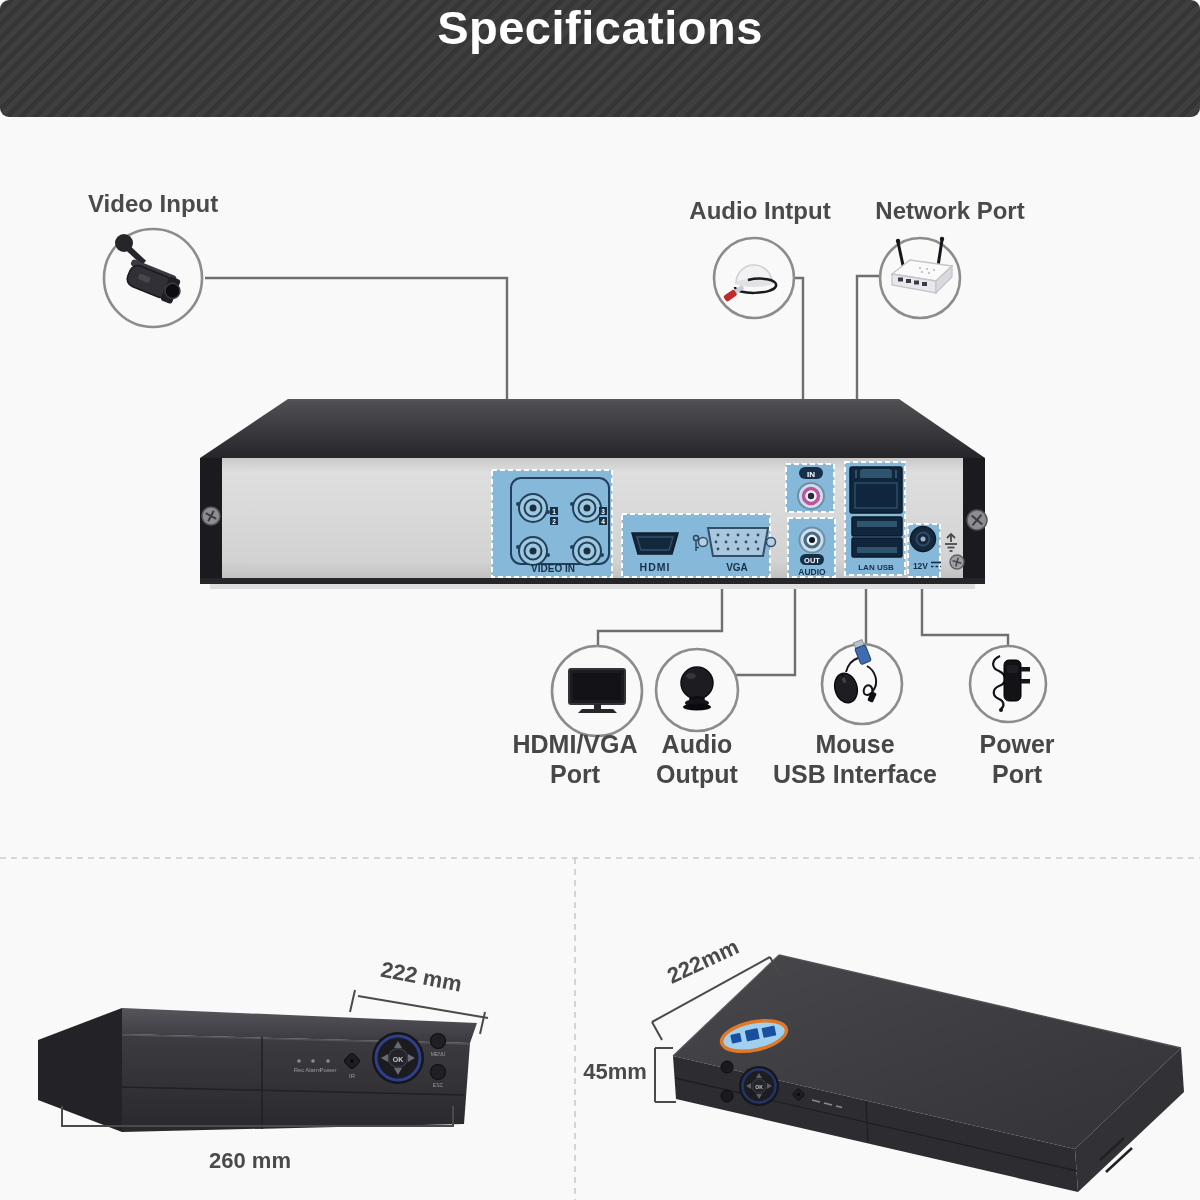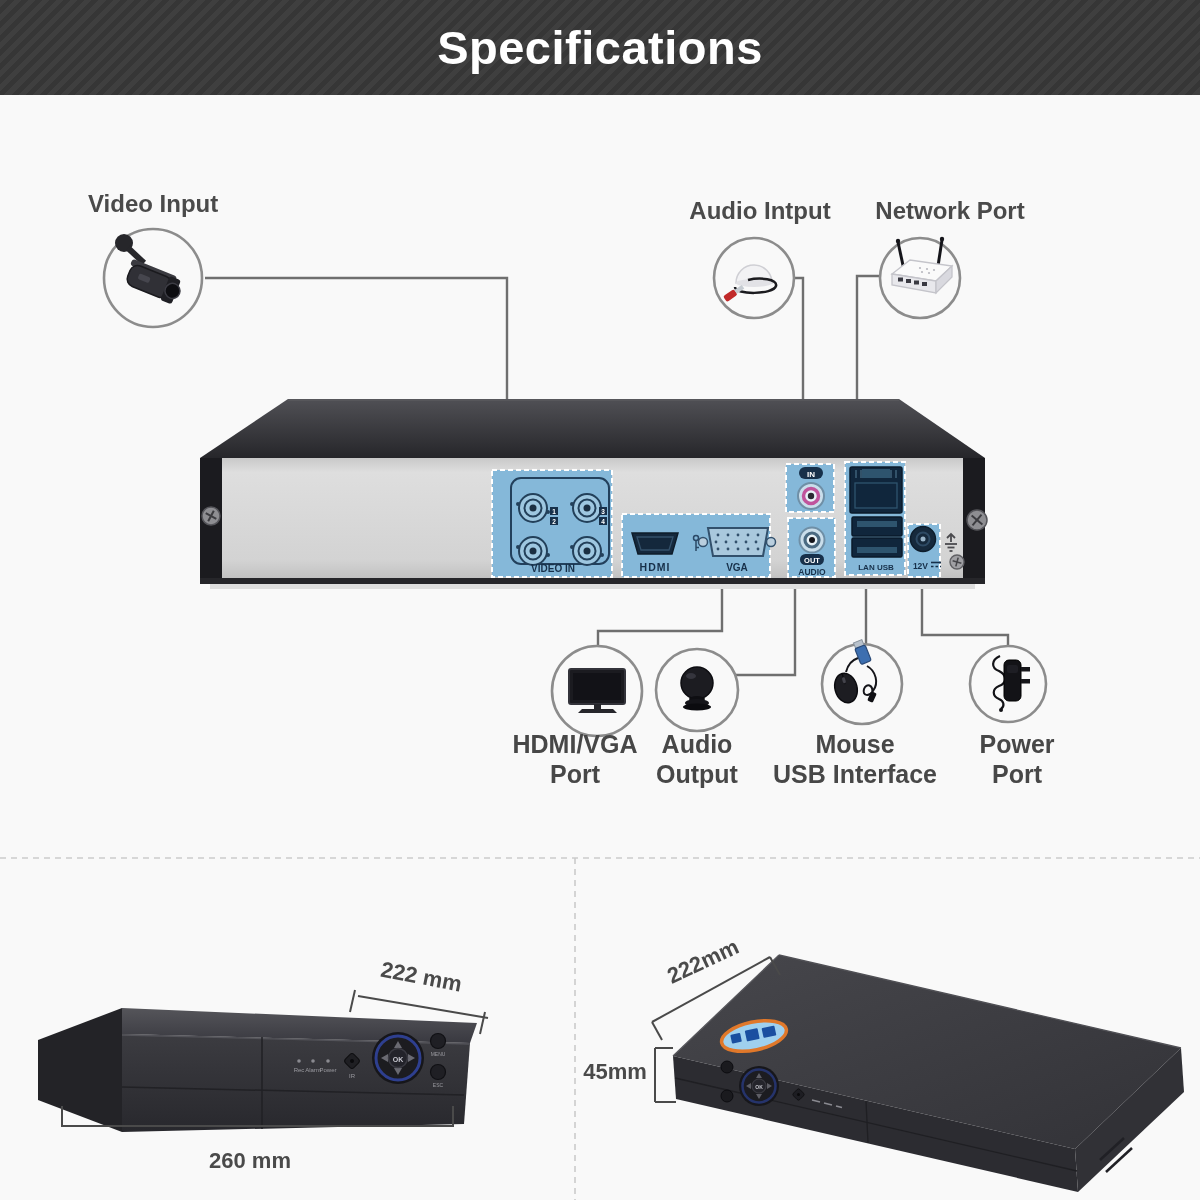--- a/index.html
+++ b/index.html
@@ -2,23 +2,23 @@
 <html><head>
 <meta charset="utf-8">
 <style>
   html,body{margin:0;padding:0;}
   body{
     width:1200px;height:1200px;position:relative;overflow:hidden;
     background:#f9f9f9;
     font-family:"Liberation Sans",sans-serif;
   }
   .header{
-    position:absolute;top:0;left:0;width:1200px;height:95px;
+    position:absolute;top:0;left:0;width:1200px;height:117px;
     background:repeating-linear-gradient(135deg,#3f3f3f 0 5px,#363636 5px 10px);
-    display:flex;align-items:center;justify-content:center;
+    display:flex;justify-content:center;border-radius:9px;
   }
   .header span{
     color:#ffffff;font-size:47px;font-weight:700;letter-spacing:0.5px;
   }
   svg{position:absolute;top:0;left:0;}
   svg text{font-family:"Liberation Sans",sans-serif;}
   .callout-label{fill:#4a4a4a;font-size:24px;font-weight:700;}
   .callout-label2{fill:#474747;font-size:25px;font-weight:700;}
   .dim-label{fill:#4a4a4a;font-size:22px;font-weight:700;}
   .port-text{fill:#17304a;font-weight:700;}

